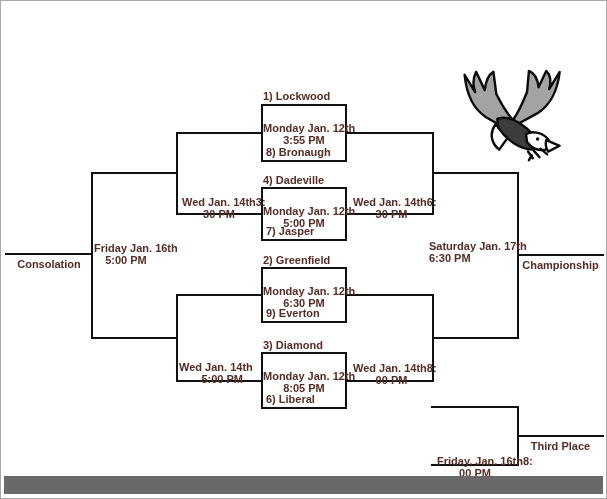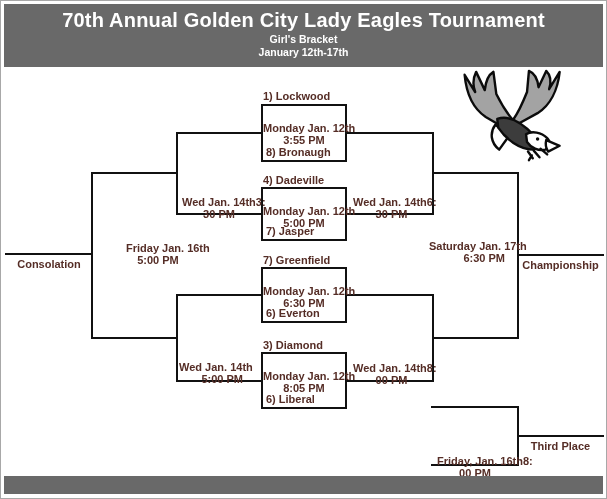--- a/index.html
+++ b/index.html
@@ -33,25 +33,20 @@
   .slot-label .l2{text-align:center;}
   .slot-label .l2.right{text-align:right;}
   .round-label{position:absolute;text-align:center;}
   .logo{position:absolute;left:452px;top:68px;}
 </style>
 </head>
 <body>
 
 <div class="page">
 
-  <div class="header">
-    <div class="title">70th Annual Golden City Lady Eagles Tournament</div>
-    <div class="sub">Girl's Bracket</div>
-    <div class="sub">January 12th-17th</div>
-  </div>
 
   <div class="logo">
     <svg width="125" height="96" viewBox="0 0 130 100">
 
       <path d="M58,64 L34,50 C22,42 14,28 12,6 L23,24 C20,16 21,9 24,3 L33,22 C34,12 37,6 42,3 L45,26 C50,36 56,46 63,54 Z" fill="#a3a3a3" stroke="#0b0b0b" stroke-width="2.5" stroke-linejoin="round"></path>
 
       <path d="M66,58 L88,46 C101,38 109,22 111,3 L100,21 C103,12 101,6 97,2 L89,19 C88,10 84,4 79,2 L77,24 C73,34 69,44 63,52 Z" fill="#a3a3a3" stroke="#0b0b0b" stroke-width="2.5" stroke-linejoin="round"></path>
 
       <path d="M44,58 L58,70 L48,84 C39,77 38,66 44,58 Z" fill="#fff" stroke="#0b0b0b" stroke-width="2.5" stroke-linejoin="round"></path>
 
@@ -105,27 +100,27 @@
 
   <div class="team btxt" style="top:173px;">4) Dadeville</div>
   <div class="gbox" style="top:186px;height:54px;">
     <div class="gdt btxt">
       <div>Monday Jan. 12th</div>
       <div>5:00 PM</div>
     </div>
     <div class="team-bottom btxt">7) Jasper</div>
   </div>
 
-  <div class="team btxt" style="top:253px;">7) Greenfield</div>
+  <div class="team btxt" style="top:253px;">2) Greenfield</div>
   <div class="gbox" style="top:266px;height:56px;">
     <div class="gdt btxt">
       <div>Monday Jan. 12th</div>
       <div>6:30 PM</div>
     </div>
-    <div class="team-bottom btxt">6) Everton</div>
+    <div class="team-bottom btxt">9) Everton</div>
   </div>
 
   <div class="team btxt" style="top:338px;">3) Diamond</div>
   <div class="gbox" style="top:351px;height:57px;">
     <div class="gdt btxt">
       <div>Monday Jan. 12th</div>
       <div>8:05 PM</div>
     </div>
     <div class="team-bottom btxt">6) Liberal</div>
   </div>
@@ -154,26 +149,26 @@
   </div>
 
   <div class="slot-label btxt" style="left:352px;top:325px;width:77px;">
     <div class="l1">
       <span>Wed Jan. 14th</span>
       <span>8:</span>
     </div>
     <div class="l2">00 PM</div>
   </div>
 
-  <div class="slot-label btxt" style="left:93px;top:241px;width:64px;text-align:center;padding-left:32px;">
+  <div class="slot-label btxt" style="left:93px;top:241px;width:64px;text-align:center;">
     <div>Friday Jan. 16th</div>
     <div>5:00 PM</div>
   </div>
 
-  <div class="slot-label btxt" style="left:428px;top:239px;width:76px;text-align:right;">
+  <div class="slot-label btxt" style="left:428px;top:239px;width:76px;text-align:left;">
     <div>Saturday Jan. 17th</div>
     <div>6:30 PM</div>
   </div>
 
   <div class="slot-label btxt" style="left:436px;top:418px;width:76px;">
     <div class="l1">
       <span>Friday, Jan. 16th</span>
       <span>8:</span>
     </div>
     <div class="l2">00 PM</div>

